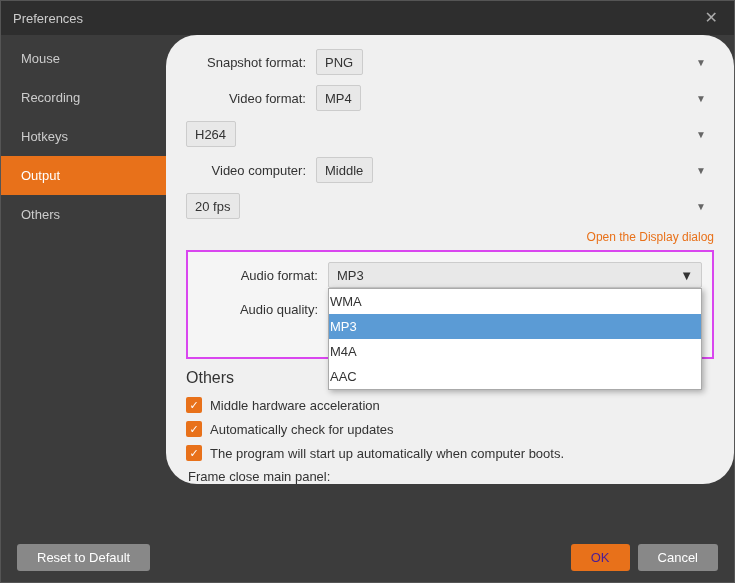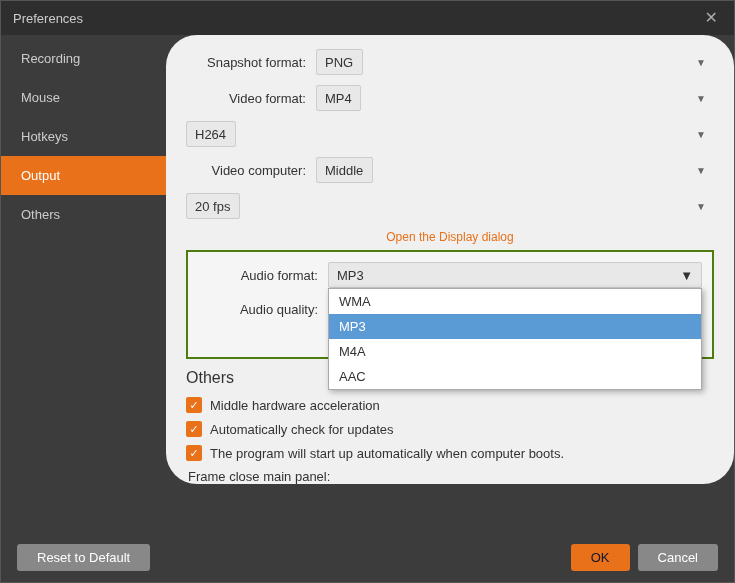--- a/index.html
+++ b/index.html
@@ -107,30 +107,30 @@
     .select-wrapper .chevron {
       position: absolute;
       right: 8px;
       top: 50%;
       transform: translateY(-50%);
       pointer-events: none;
       color: #666;
       font-size: 10px;
     }
     .link-row {
-      text-align: center;
+      text-align: right;
       margin-bottom: 6px;
     }
     .link-row a {
       color: #e8711a;
       text-decoration: none;
       font-size: 12px;
     }
     .audio-box {
-      border: 2px solid #4d7c0f;
+      border: 2px solid #d946ef;
       padding: 10px 10px 6px 10px;
       margin-bottom: 2px;
       background: #f5f5f5;
       position: relative;
     }
     .dropdown-open {
       position: relative;
     }
     .dropdown-open .select-display {
       height: 26px;
@@ -149,21 +149,21 @@
       position: absolute;
       top: 26px;
       left: 0;
       right: 0;
       background: #fff;
       border: 1px solid #aaa;
       z-index: 100;
       box-shadow: 2px 2px 6px rgba(0,0,0,0.3);
     }
     .dropdown-item {
-      padding: 5px 10px;
+      padding: 5px 1px;
       cursor: pointer;
       font-size: 13px;
       color: #333;
     }
     .dropdown-item.selected {
       background: #5b9bd5;
       color: #fff;
     }
     .audio-link-row {
       text-align: right;
@@ -228,21 +228,21 @@
       border-radius: 3px;
       cursor: pointer;
       font-size: 13px;
     }
     .btn-reset {
       background: #888;
       color: #fff;
     }
     .btn-ok {
       background: #e8711a;
-      color: #0f172a;
+      color: #4c1d95;
     }
     .btn-cancel {
       background: #888;
       color: #fff;
       margin-left: 8px;
     }
     .footer-right {
       display: flex;
       align-items: center;
     }
@@ -254,24 +254,24 @@
 
   <div class="title-bar">
     <span>Preferences</span>
     <button class="close-btn">✕</button>
   </div>
 
   <div class="content">
 
     <div class="sidebar">
       <div class="sidebar-item">
+        <span>Mouse</span>
+      </div>
+      <div class="sidebar-item">
         <span>Recording</span>
-      </div>
-      <div class="sidebar-item">
-        <span>Mouse</span>
       </div>
       <div class="sidebar-item">
         <span>Hotkeys</span>
       </div>
       <div class="sidebar-item active">
         <span>Output</span>
       </div>
       <div class="sidebar-item">
         <span>Others</span>
       </div>

